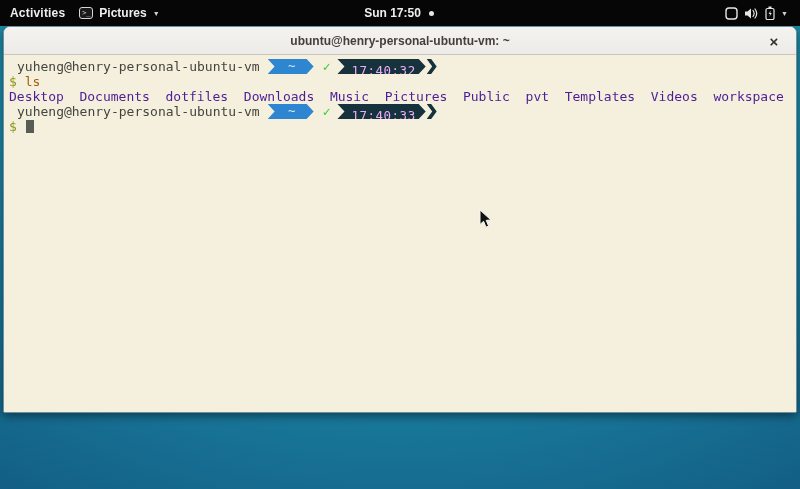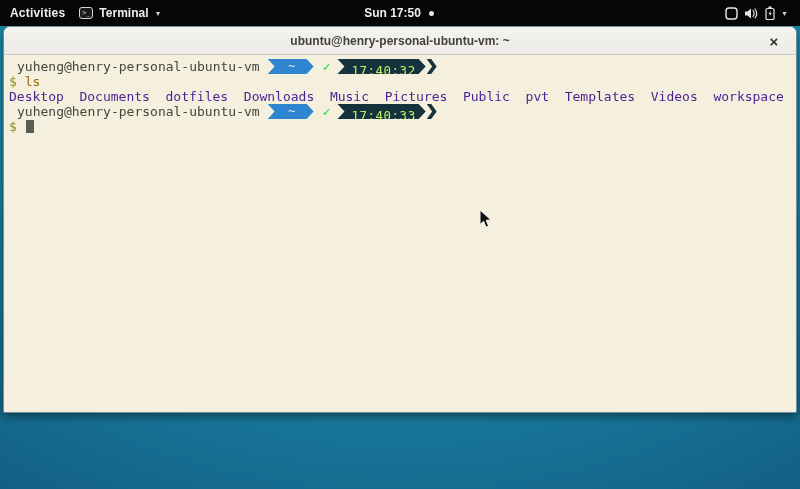--- a/index.html
+++ b/index.html
@@ -66,21 +66,21 @@
   
   .pl-blue {
     display:inline-flex; align-items:center; justify-content:center;
     background:#2e86d0; color:#d4eafc; height:15px; min-width:46px;
     margin-left:8px; padding:0 11px 0 13px; font-size:12px;
     clip-path:polygon(0 0, calc(100% - 7px) 0, 100% 50%, calc(100% - 7px) 100%, 0 100%, 7px 50%);
   }
   .pl-check { color:#35cc35; font-weight:700; margin:0 7px 0 9px; font-size:13px; }
   .pl-dark {
     display:inline-flex; align-items:center; justify-content:center;
-    background:#16323c; color:#bef264; height:15px;
+    background:#16323c; color:#f0abfc; height:15px;
     padding:8px 10px 0 14px; font-size:12.5px; letter-spacing:.5px;
     clip-path:polygon(0 0, calc(100% - 7px) 0, 100% 50%, calc(100% - 7px) 100%, 0 100%, 7px 50%);
   }
   .pl-end-arrow {
     width:10px; height:15px; background:#16323c; margin-left:1px;
     clip-path:polygon(0 0, 45% 0, 100% 50%, 45% 100%, 0 100%, 55% 50%);
   }
   .cmd-dollar { color:#8f9418; }
   .cmd-text { color:#a16207; }
   .ls-output { color:#4c1d95; }
@@ -95,21 +95,21 @@
 </head>
 <body>
 
 <div class="screen">
 
   <div class="top-bar">
     <div class="tb-left">
       <span class="activities tb-btn">Activities</span>
       <span class="tb-btn">
         <span class="app-icon">&gt;_</span>
-        <span class="app-name">Terminal</span>
+        <span class="app-name">Pictures</span>
         <span class="chevron-down">▼</span>
       </span>
     </div>
     <div class="tb-center tb-btn">
       <span class="clock">Sun 17:50</span>
       <span class="notif-dot"></span>
     </div>
     <div class="tb-right tb-btn">
       <span class="sys-icon">
         <svg width="13" height="13" viewBox="0 0 13 13">

